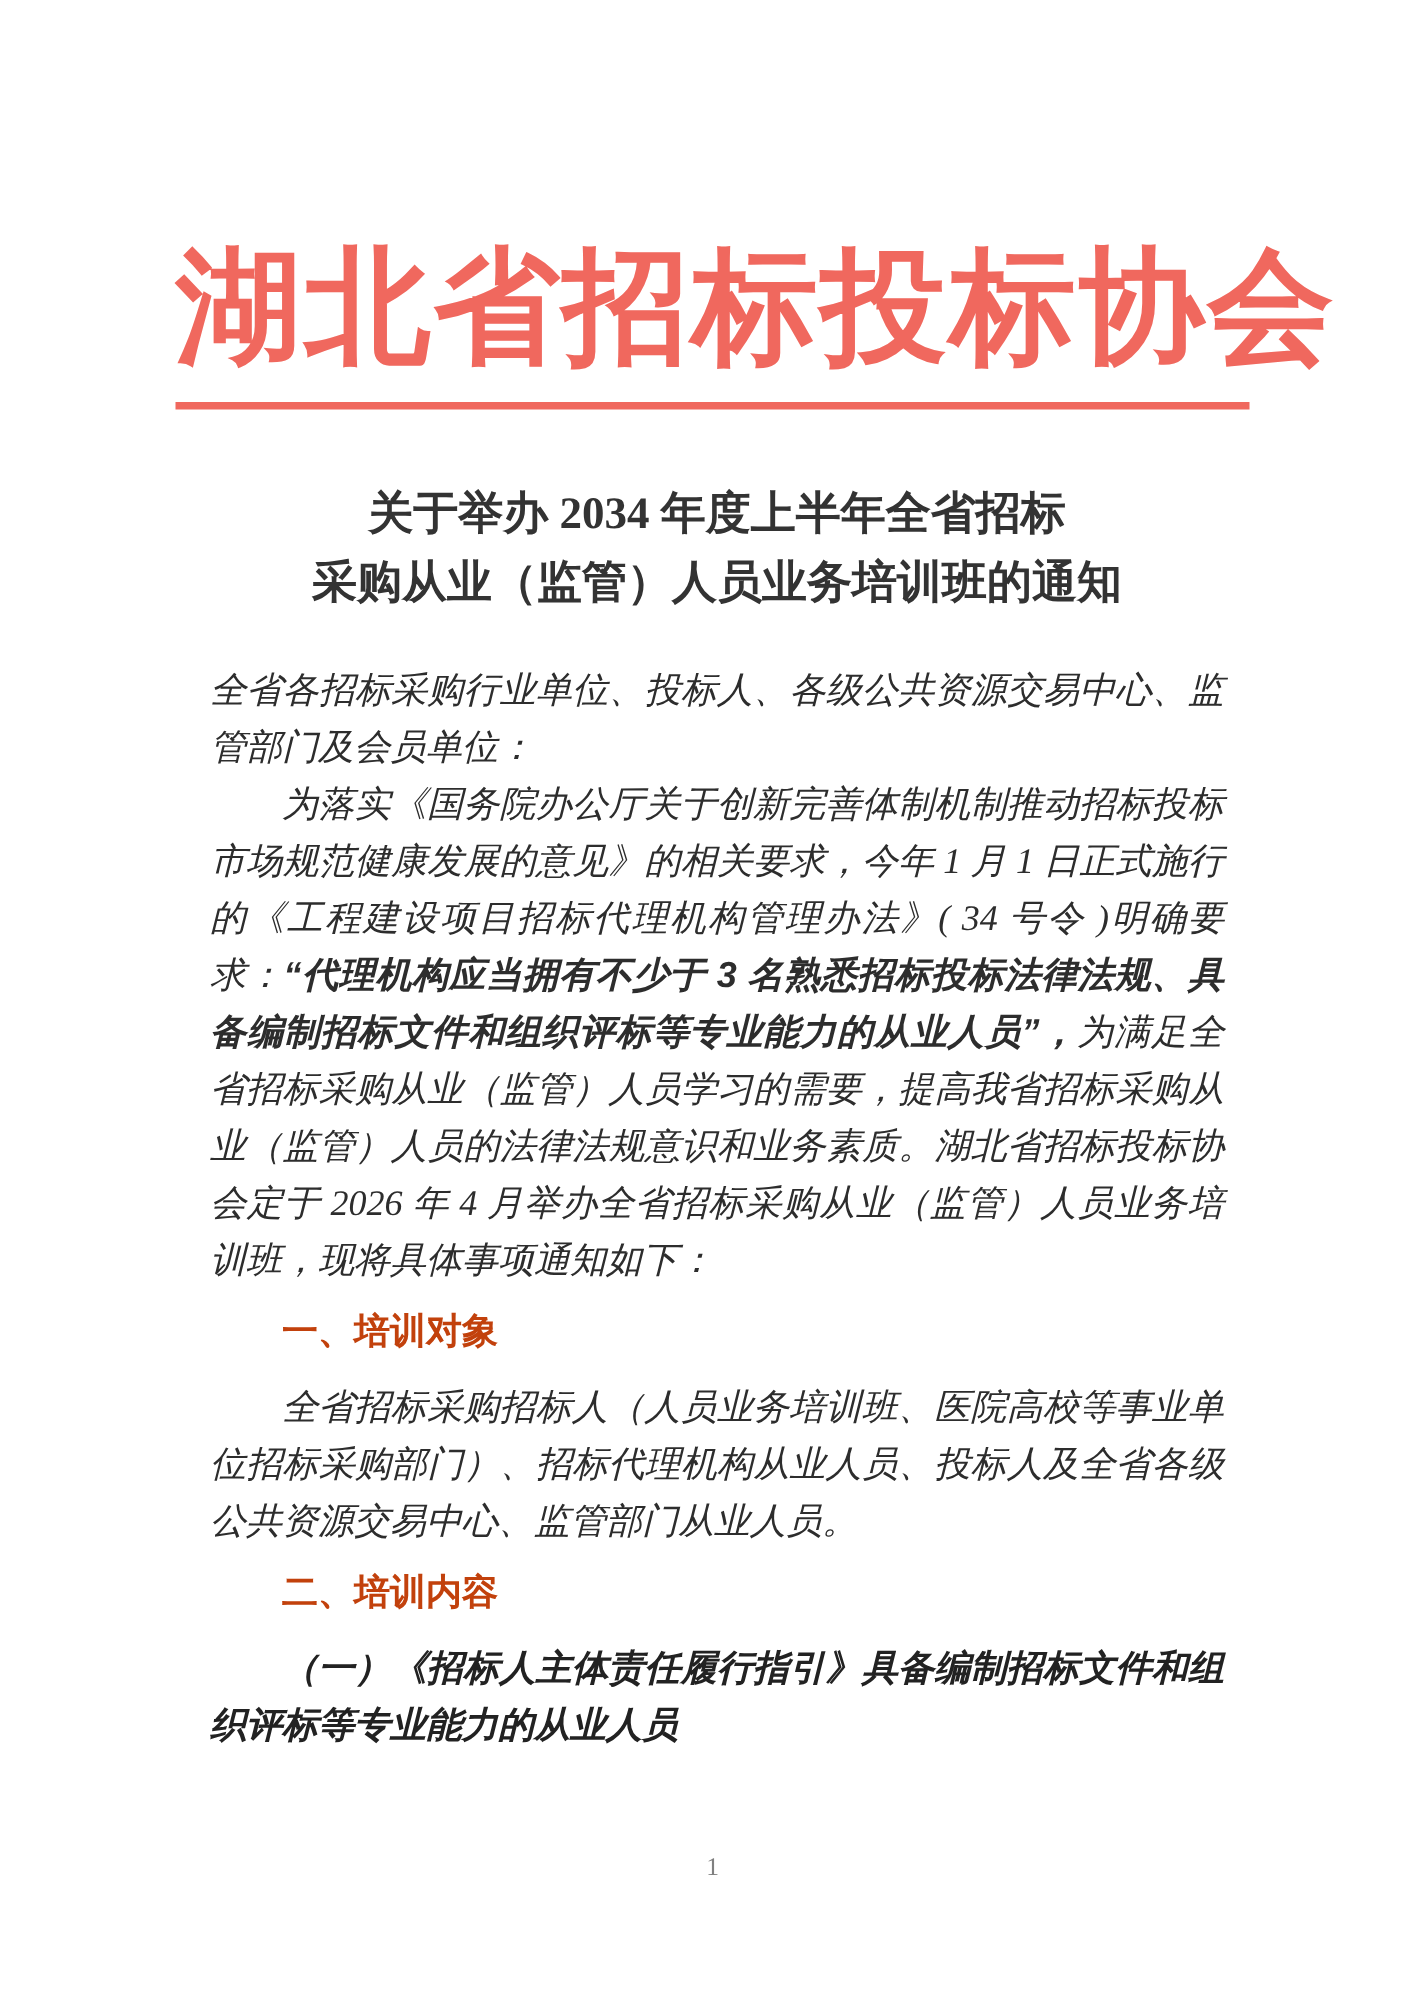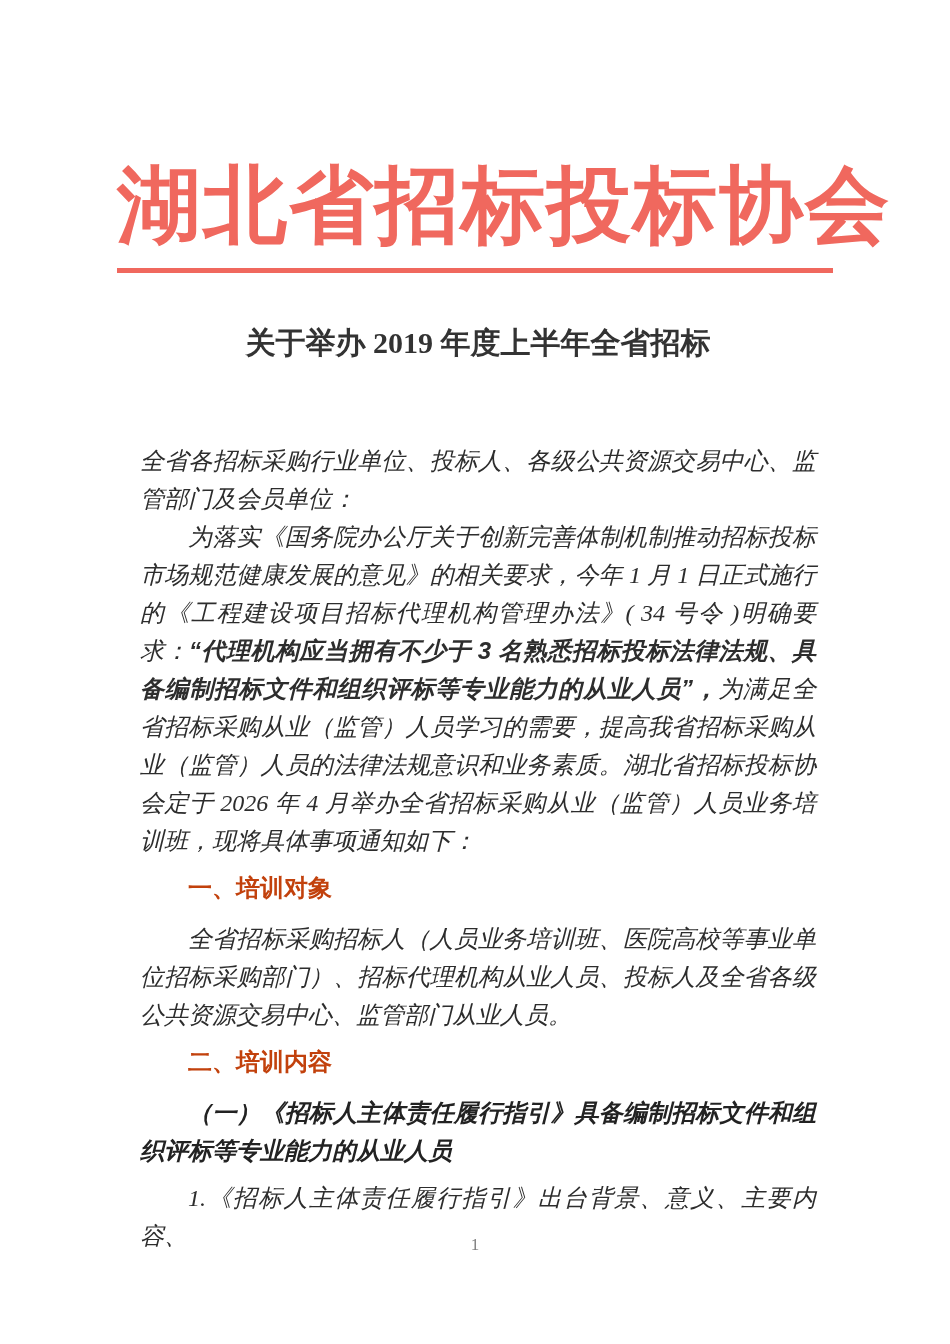--- a/index.html
+++ b/index.html
@@ -106,38 +106,38 @@
 <body>
 
 <div class="page">
 
   <header class="masthead">
     <div class="org-name">湖北省招标投标协会</div>
     <div class="masthead-rule"></div>
   </header>
 
   <div class="doc-title">
-    <div>关于举办 2019 年度上半年全省招标</div>
+    <div>关于举办 2034 年度上半年全省招标</div>
+    <div>采购从业（监管）人员业务培训班的通知</div>
   </div>
 
   <main class="body-text">
 
     <p class="salutation">全省各招标采购行业单位、投标人、各级公共资源交易中心、监管部门及会员单位：</p>
 
     <p class="para"><span>为落实《国务院办公厅关于创新完善体制机制推动招标投标市场规范健康发展的意见》的相关要求，今年 1 月 1 日正式施行的《工程建设项目招标代理机构管理办法》( 34 号令 )明确要求：</span><span class="bold-run">“代理机构应当拥有不少于 3 名熟悉招标投标法律法规、具备编制招标文件和组织评标等专业能力的从业人员”，</span><span>为满足全省招标采购从业（监管）人员学习的需要，提高我省招标采购从业（监管）人员的法律法规意识和业务素质。湖北省招标投标协会定于 2026 年 4 月举办全省招标采购从业（监管）人员业务培训班，现将具体事项通知如下：</span></p>
 
     <h2 class="section-heading">一、培训对象</h2>
 
     <p class="para">全省招标采购招标人（人员业务培训班、医院高校等事业单位招标采购部门）、招标代理机构从业人员、投标人及全省各级公共资源交易中心、监管部门从业人员。</p>
 
     <h2 class="section-heading">二、培训内容</h2>
 
     <p class="para item-heading">（一）《招标人主体责任履行指引》具备编制招标文件和组织评标等专业能力的从业人员</p>
 
-    <p class="para sub-point">1.《招标人主体责任履行指引》出台背景、意义、主要内容、</p>
 
   </main>
 
   <footer class="page-footer">
     <span class="page-number">1</span>
   </footer>
 
 </div>
 
 </body></html>

